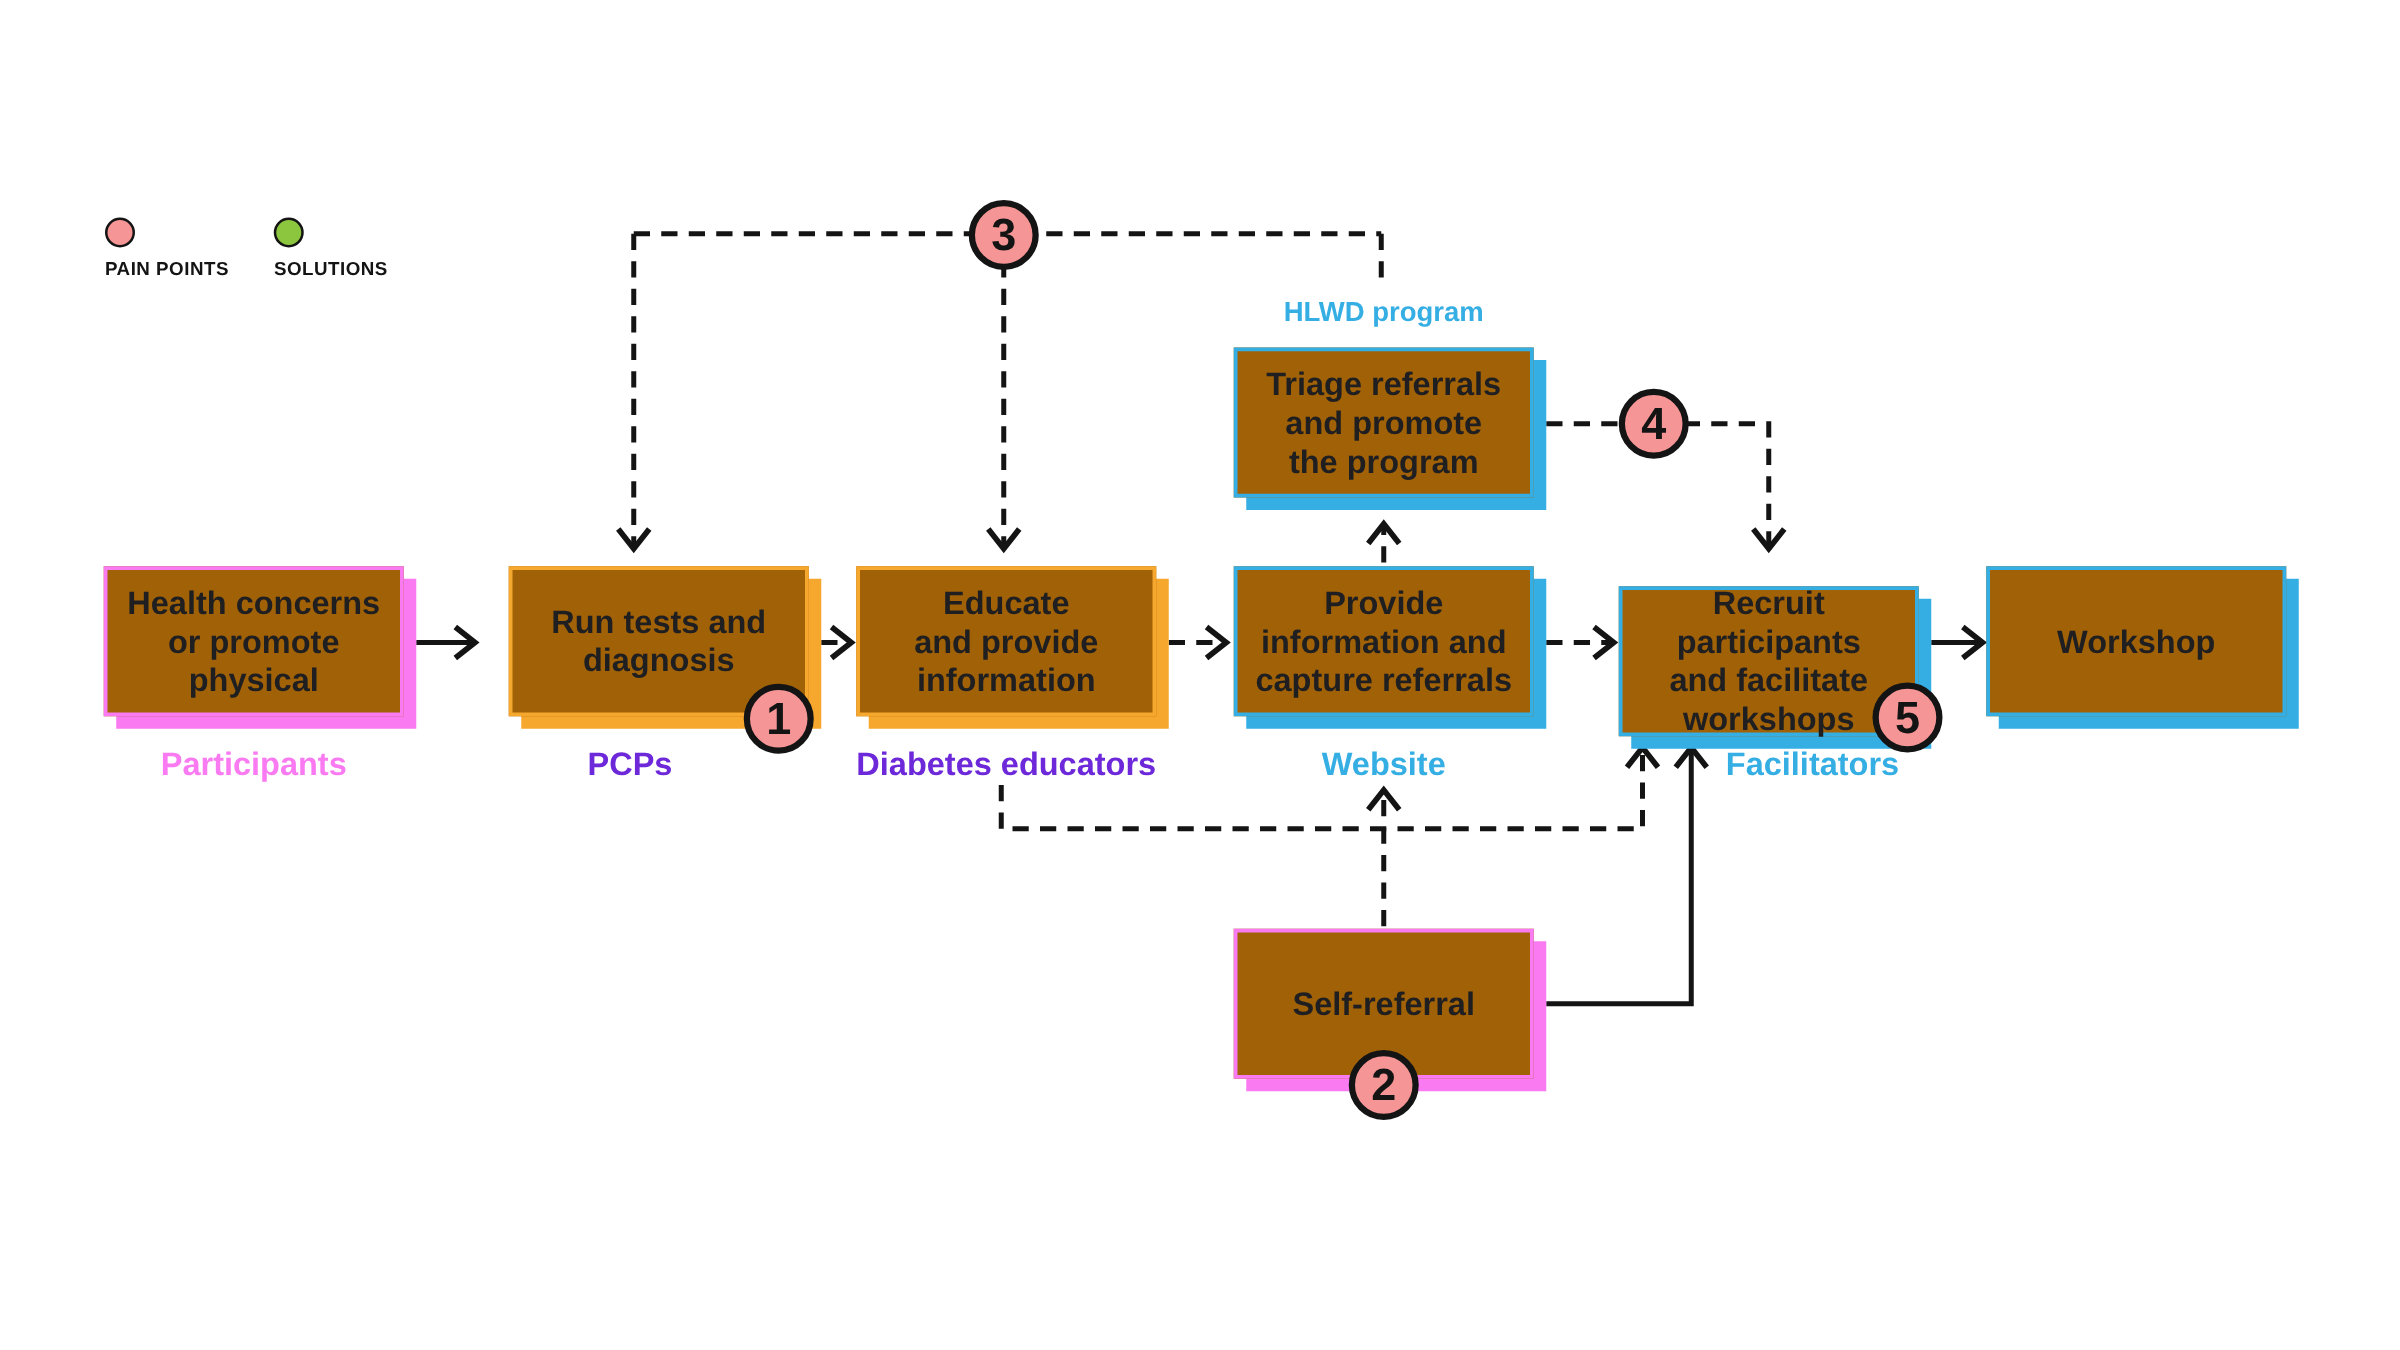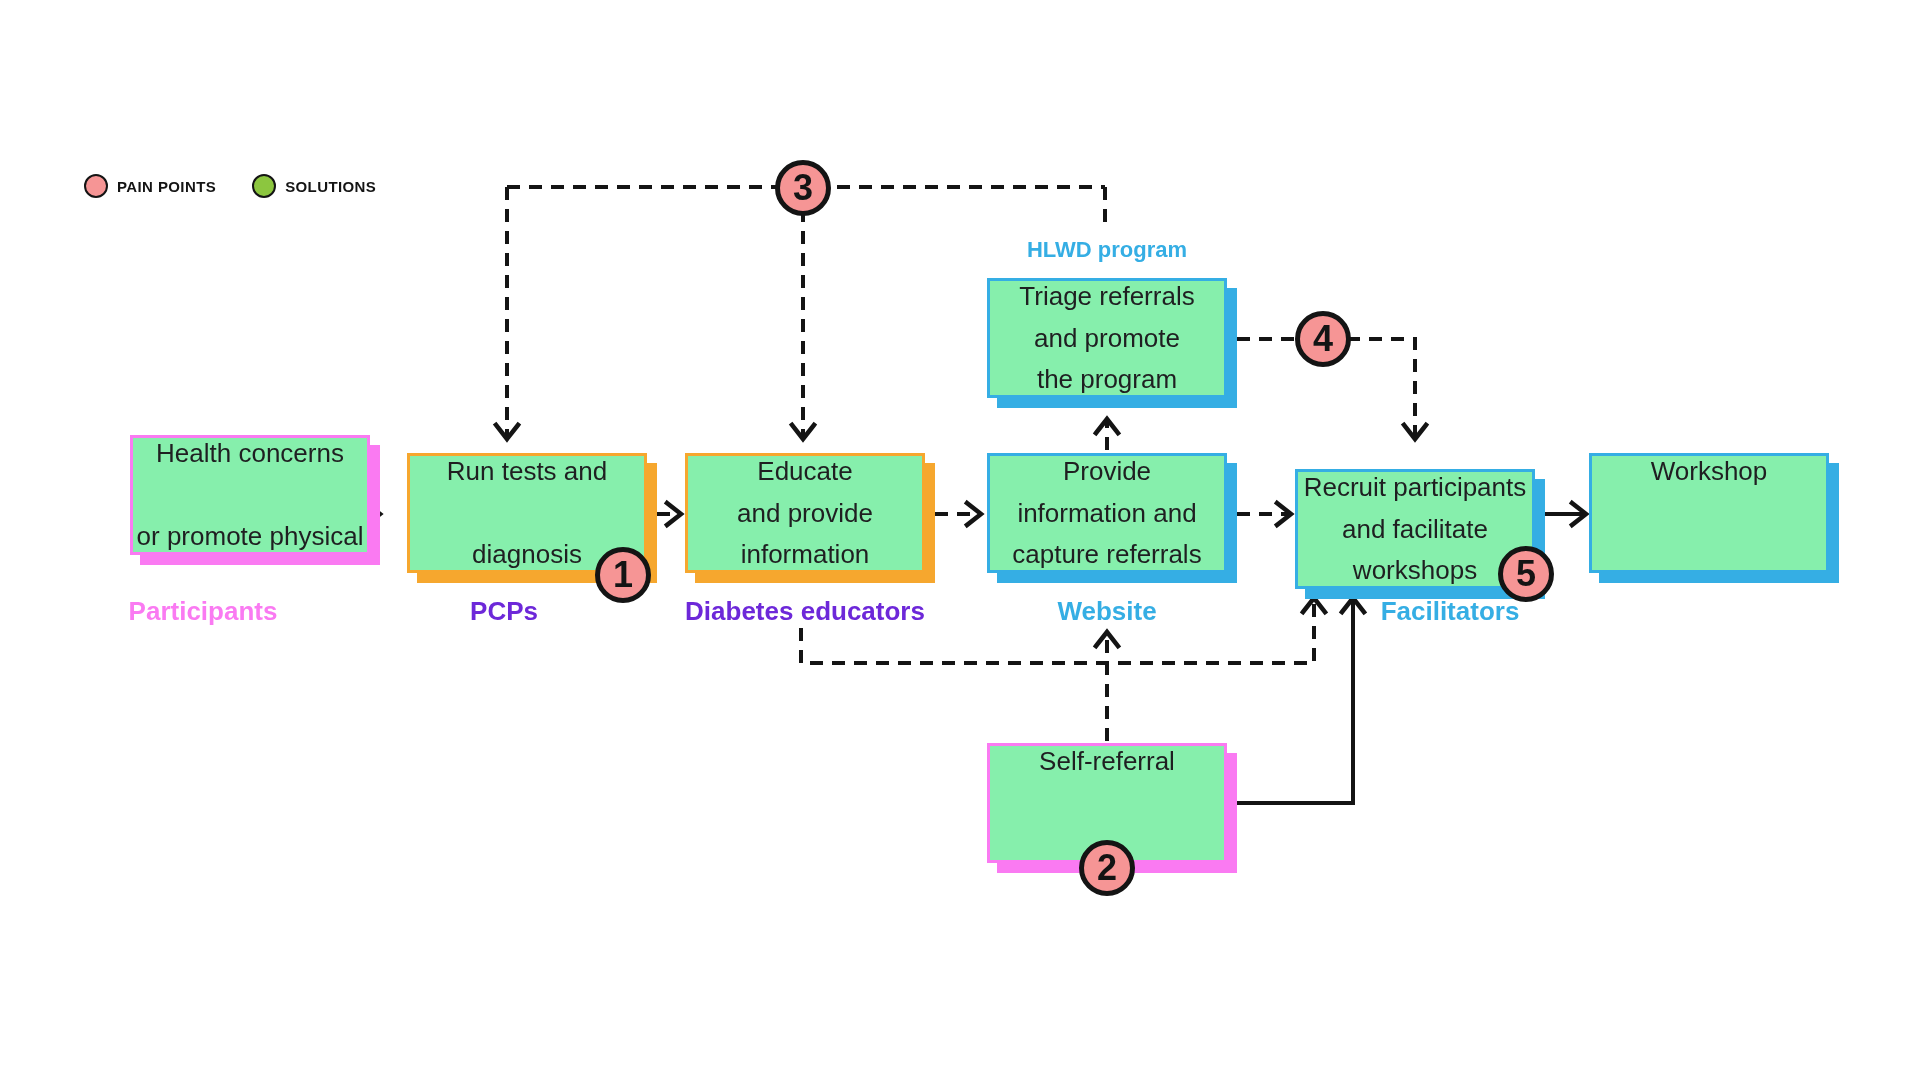--- a/index.html
+++ b/index.html
@@ -4,23 +4,23 @@
 <style>
   html,body { margin:0; padding:0; background:#ffffff; }
   .canvas {
     position:relative; width:1920px; height:1080px; background:#ffffff;
     font-family:"Liberation Sans", sans-serif; overflow:hidden; color:#1f1f21;
   }
   .arrow-layer { position:absolute; left:0; top:0; width:1920px; height:1080px; }
 
   .node {
     position:absolute; box-sizing:border-box; width:240px; height:120px;
-    background:#86efac; border:3px solid; display:flex; flex-direction:column;
-    align-items:center; justify-content:space-between; text-align:center;
-    font-size:26px; line-height:31px; color:#1f1f21;
+    background:#a16207; border:3px solid; display:flex; flex-direction:column;
+    align-items:center; justify-content:center; text-align:center;
+    font-size:26px; line-height:31px; color:#1f1f21;font-weight:bold;
   }
   .node span { display:block; }
   .node.pink   { border-color:#fa7af2; box-shadow:10px 10px 0 0 #fa7af2; }
   .node.orange { border-color:#f6a72e; box-shadow:10px 10px 0 0 #f6a72e; }
   .node.blue   { border-color:#35aee4; box-shadow:10px 10px 0 0 #35aee4; }
 
   .node-label {
     position:absolute; transform:translateX(-50%); white-space:nowrap;
     font-weight:700; font-size:26px; line-height:26px; text-align:right;
   }
@@ -34,21 +34,21 @@
 
   .badge {
     position:absolute; box-sizing:border-box; width:56px; height:56px;
     border-radius:50%; background:#f69595; border:5px solid #141414;
     display:flex; align-items:center; justify-content:center;
     transform:translate(-50%,-50%);
     font-size:36px; font-weight:700; color:#141414;
   }
 
   .legend { position:absolute; left:84px; top:174px; display:flex; gap:36px; align-items:center; }
-  .legend-item { display:flex; align-items:center; gap:9px; }
+  .legend-item { display:flex; align-items:flex-start; gap:9px;flex-direction:column; }
   .legend-swatch {
     box-sizing:border-box; width:24px; height:24px; border-radius:50%;
     border:2.5px solid #141414;
   }
   .legend-swatch.pain { background:#f69595; }
   .legend-swatch.solution { background:#8cc63f; }
   .legend-text { font-size:15px; font-weight:700; letter-spacing:0.4px; color:#141414; }
 </style>
 </head>
 <body>
@@ -90,21 +90,21 @@
     <div class="legend-item">
       <span class="legend-swatch pain"></span>
       <span class="legend-text">PAIN POINTS</span>
     </div>
     <div class="legend-item">
       <span class="legend-swatch solution"></span>
       <span class="legend-text">SOLUTIONS</span>
     </div>
   </div>
 
-  <div class="node pink" style="left:83px; top:435px;margin-left:47px;">
+  <div class="node pink" style="left:83px; top:453px;">
     <span>Health concerns</span>
     <span>or promote physical</span>
   </div>
 
   <div class="node orange" style="left:407px; top:453px;">
     <span>Run tests and</span>
     <span>diagnosis</span>
   </div>
 
   <div class="node orange" style="left:685px; top:453px;">

